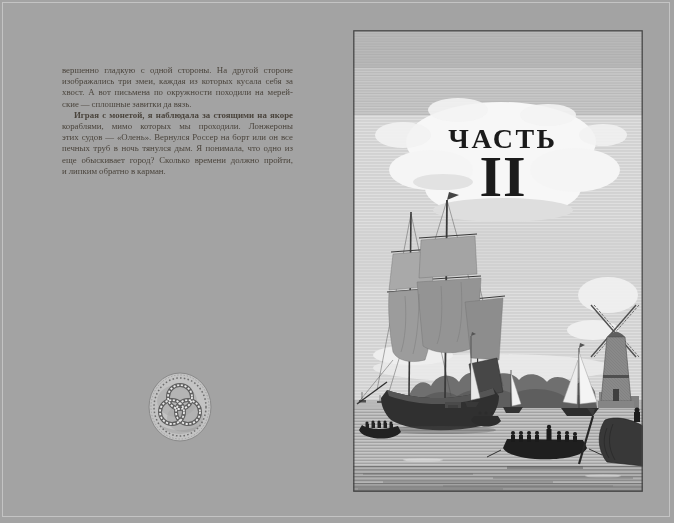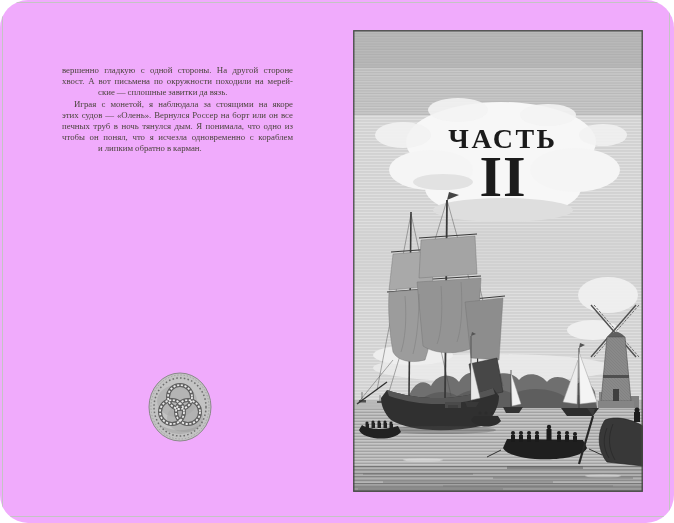--- a/index.html
+++ b/index.html
@@ -1,47 +1,49 @@
 <!DOCTYPE html>
 <html><head>
 <meta charset="utf-8">
 <style>
   html,body{margin:0;padding:0;background:#ffffff;}
-  .stage{position:relative;width:674px;height:523px;background:#f0abfc;overflow:hidden;
-         font-family:"Liberation Serif", serif;border-radius:28px;}
+  .stage{position:relative;width:674px;height:523px;background:#a3a3a3;overflow:hidden;
+         font-family:"Liberation Serif", serif;}
   .photo-frame{position:absolute;left:2px;top:2px;width:666px;height:513px;
                border:1px solid #c4c4c4;}
   
   .text-block{position:absolute;left:62px;top:65px;width:231px;}
   .line{font-size:8.8px;line-height:11.2px;height:11.2px;overflow:hidden;
         color:#4a443c;text-align:justify;text-align-last:justify;
         word-spacing:-0.2px;}
-  .line.end{text-align-last:left;margin-left:36px;}
-  .line.indent{text-indent:12px;}
+  .line.end{text-align-last:left;}
+  .line.indent{text-indent:12px;font-weight:bold;}
   
   .coin{position:absolute;left:147px;top:371px;width:66px;height:72px;}
   
   .illustration{position:absolute;left:353px;top:30px;width:290px;height:462px;}
   .part-word{font-family:"Liberation Serif",serif;font-weight:bold;fill:#1b1b1b;}
 </style>
 </head>
 <body>
 
 <div class="stage">
   <div class="photo-frame"></div>
 
   <div>
     <div class="text-block">
       <div class="line">вершенно гладкую с одной стороны. На другой стороне</div>
+      <div class="line">изображались три змеи, каждая из которых кусала себя за</div>
       <div class="line">хвост. А вот письмена по окружности походили на мерей-</div>
       <div class="line end">ские — сплошные завитки да вязь.</div>
       <div class="line indent">Играя с монетой, я наблюдала за стоящими на якоре</div>
+      <div class="line">кораблями, мимо которых мы проходили. Лонжероны</div>
       <div class="line">этих судов — «Олень». Вернулся Россер на борт или он все</div>
       <div class="line">печных труб в ночь тянулся дым. Я понимала, что одно из</div>
-      <div class="line">чтобы он понял, что я исчезла одновременно с кораблем</div>
+      <div class="line">еще обыскивает город? Сколько времени должно пройти,</div>
       <div class="line end">и липким обратно в карман.</div>
     </div>
 
     <svg class="coin" viewBox="0 0 66 72">
       <ellipse cx="33" cy="36" rx="31" ry="34" fill="#c3c3c3" stroke="#8a8a8a" stroke-width="1"></ellipse>
       <ellipse cx="33" cy="36" rx="29" ry="32" fill="none" stroke="#9d9d9d" stroke-width="0.9" stroke-dasharray="1.4 1.8"></ellipse>
       <ellipse cx="30" cy="30" rx="20" ry="16" fill="#aeaeae" opacity="0.7"></ellipse>
       <ellipse cx="38" cy="47" rx="18" ry="14" fill="#a6a6a6" opacity="0.6"></ellipse>
       <ellipse cx="33" cy="36" rx="26" ry="29" fill="none" stroke="#6f6f6f" stroke-width="1.5" stroke-dasharray="1.6 2.2"></ellipse>
       <g>

